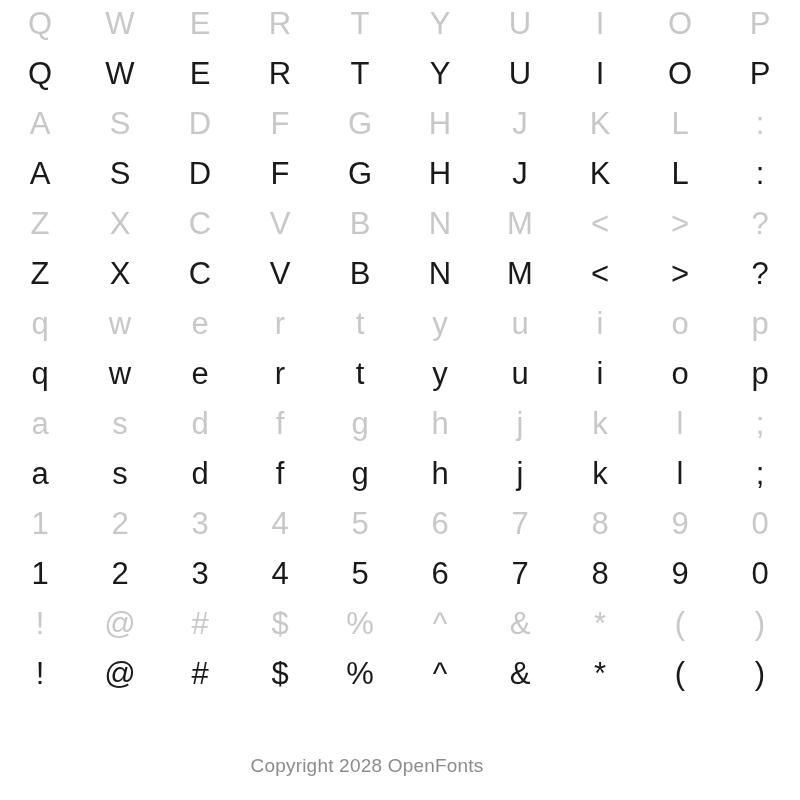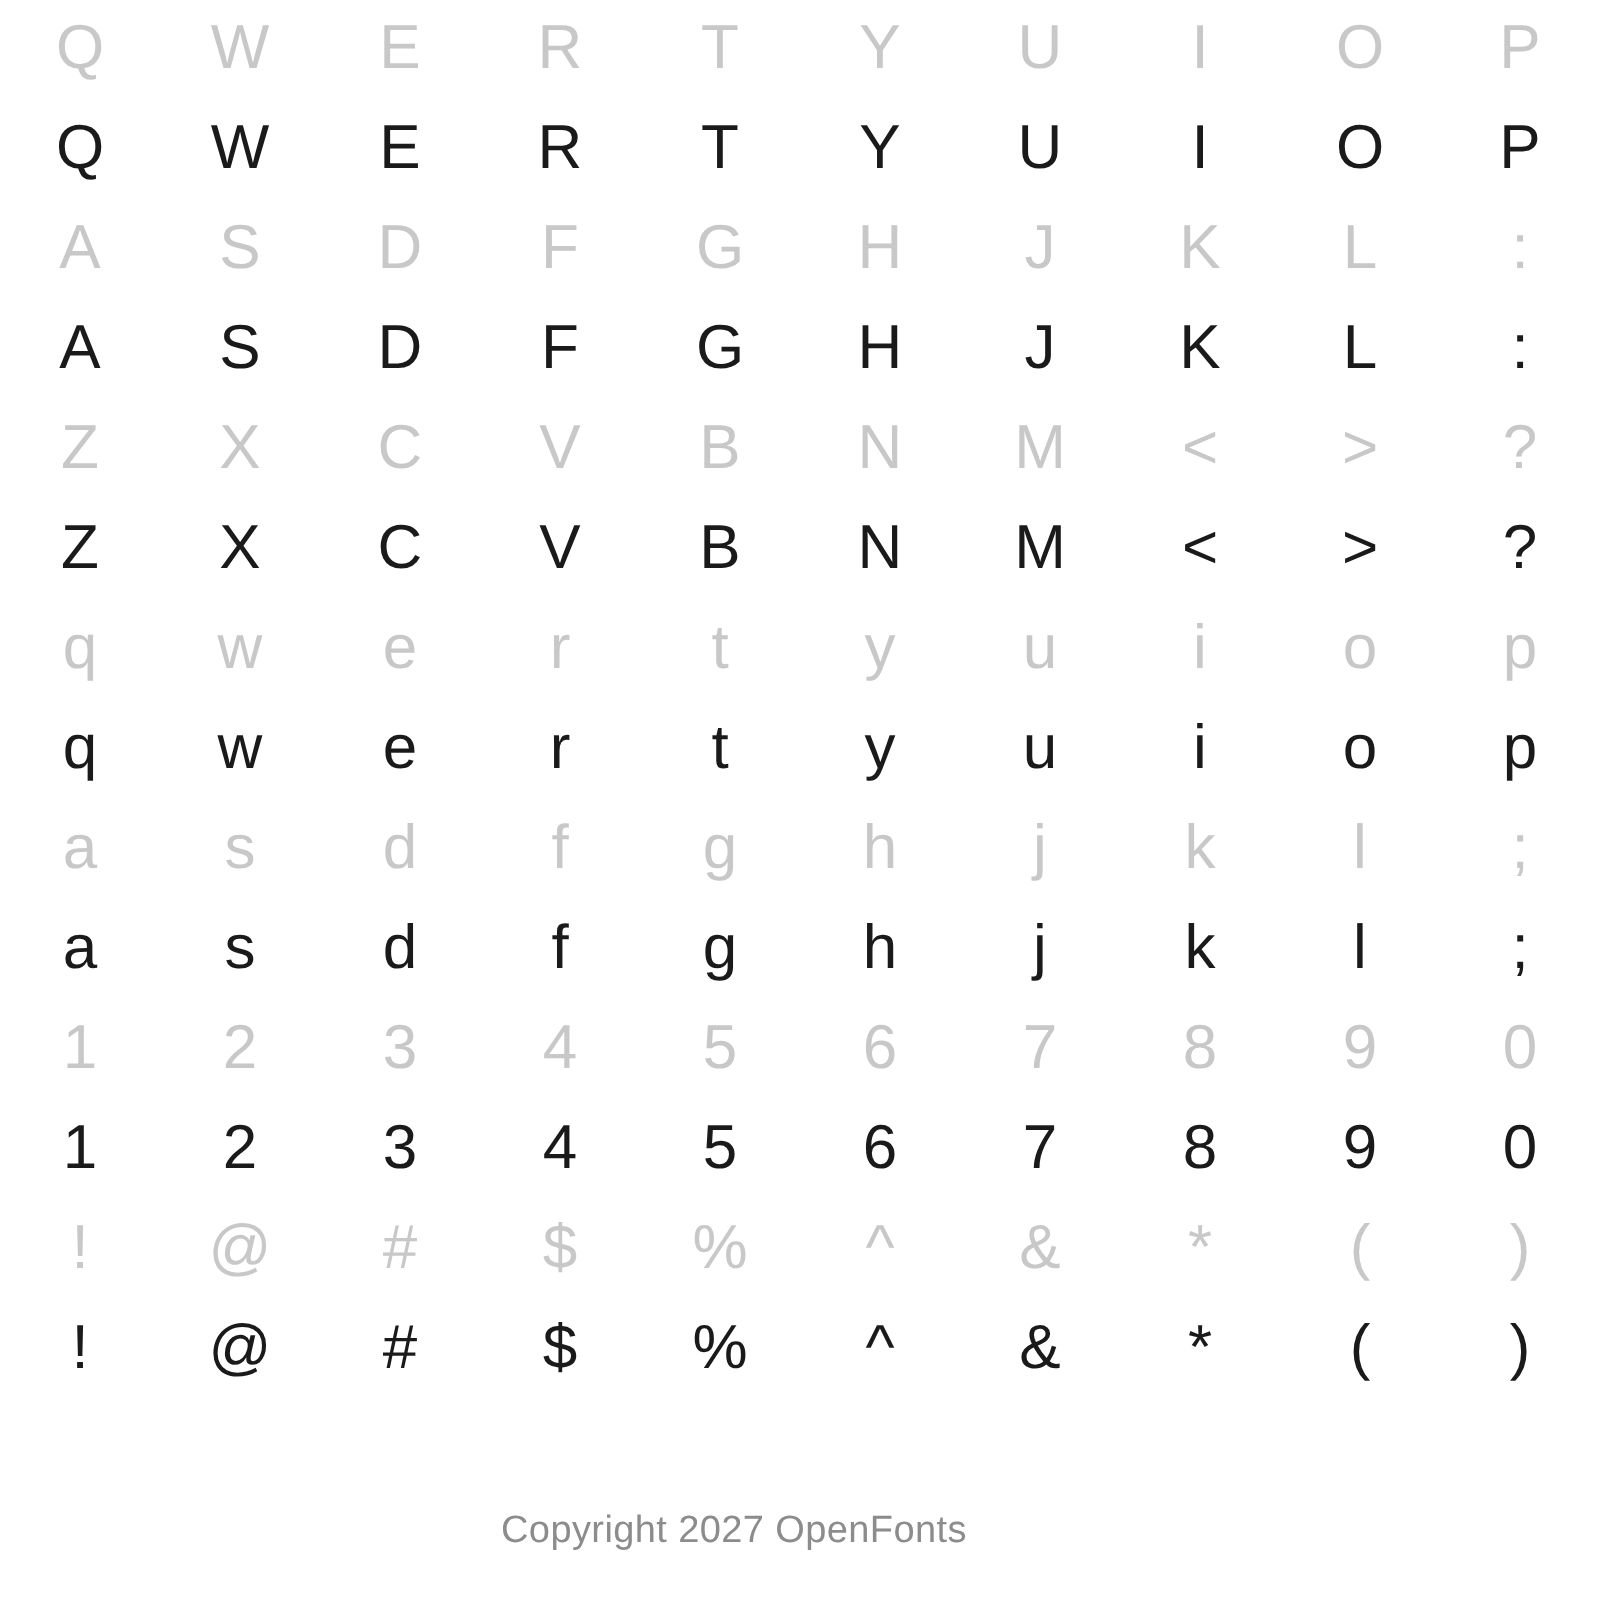--- a/index.html
+++ b/index.html
@@ -229,14 +229,14 @@
         <div class="cell">#</div>
         <div class="cell">$</div>
         <div class="cell">%</div>
         <div class="cell">^</div>
         <div class="cell">&amp;</div>
         <div class="cell">*</div>
         <div class="cell">(</div>
         <div class="cell">)</div>
       </div>
     </div>
-  <div class="footer">Copyright 2027 OpenFonts</div>
+  <div class="footer">Copyright 2028 OpenFonts</div>
 </div>
 
 </body></html>

